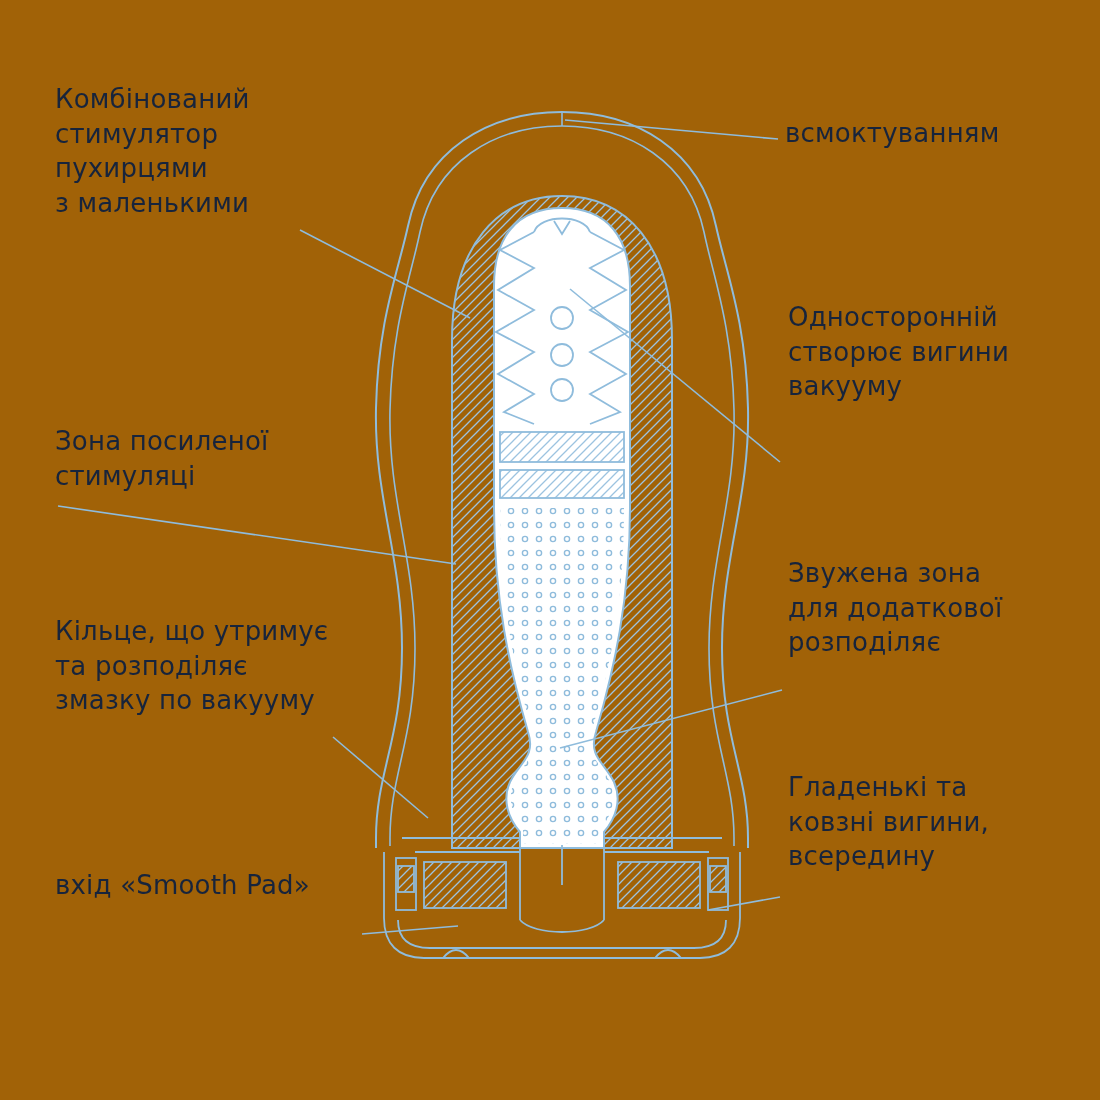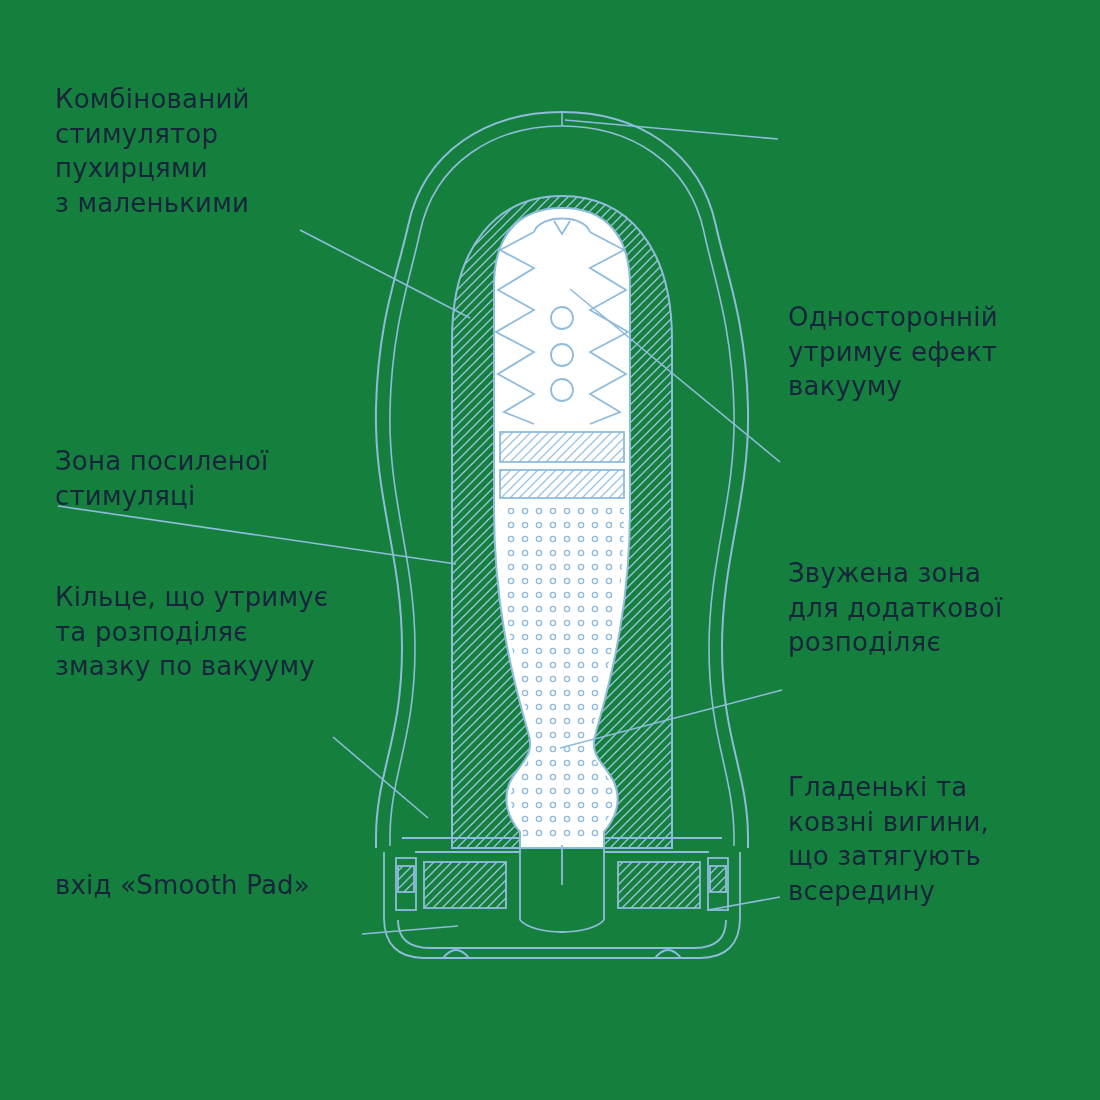--- a/index.html
+++ b/index.html
@@ -1,19 +1,19 @@
 <!DOCTYPE html>
 <html><head>
 <meta charset="utf-8">
 <style>
   html,body{margin:0;padding:0;background:#ffffff;}
   .stage{
     position:relative;
     width:1100px;height:1100px;
-    background:#15803d;
+    background:#a16207;
     overflow:hidden;
     font-family:"DejaVu Sans","Liberation Sans",sans-serif;
   }
   .stage svg{position:absolute;left:0;top:0;}
   .label{
     position:absolute;
     color:#17243c;
     font-size:26px;
     font-weight:500;
     line-height:1.33;
@@ -93,49 +93,49 @@
   </svg>
 
   <div class="label" style="left:55px; top:82px">
     <span>Комбінований</span>
     <span>стимулятор</span>
     <span>пухирцями</span>
     <span>з маленькими</span>
   </div>
 
   <div class="label" style="left:785px; top:116px">
+    <span>всмоктуванням</span>
   </div>
 
   <div class="label" style="left:788px; top:300px">
     <span>Односторонній</span>
-    <span>утримує ефект</span>
+    <span>створює вигини</span>
     <span>вакууму</span>
   </div>
 
-  <div class="label" style="left:55px; top:444px">
+  <div class="label" style="left:55px; top:424px">
     <span>Зона посиленої</span>
     <span>стимуляці</span>
   </div>
 
-  <div class="label" style="left:55px; top:580px">
+  <div class="label" style="left:55px; top:614px">
     <span>Кільце, що утримує</span>
     <span>та розподіляє</span>
     <span>змазку по вакууму</span>
   </div>
 
   <div class="label" style="left:788px; top:556px">
     <span>Звужена зона</span>
     <span>для додаткової</span>
     <span>розподіляє</span>
   </div>
 
   <div class="label" style="left:788px; top:770px">
     <span>Гладенькі та</span>
     <span>ковзні вигини,</span>
-    <span>що затягують</span>
     <span>всередину</span>
   </div>
 
   <div class="label" style="left:55px; top:868px">
     <span>вхід «Smooth Pad»</span>
   </div>
 
 </div>
 
 </body></html>

